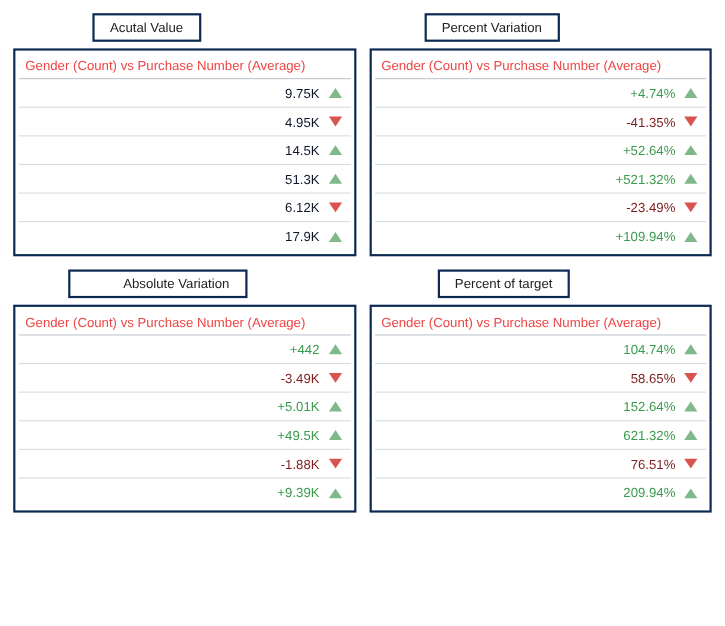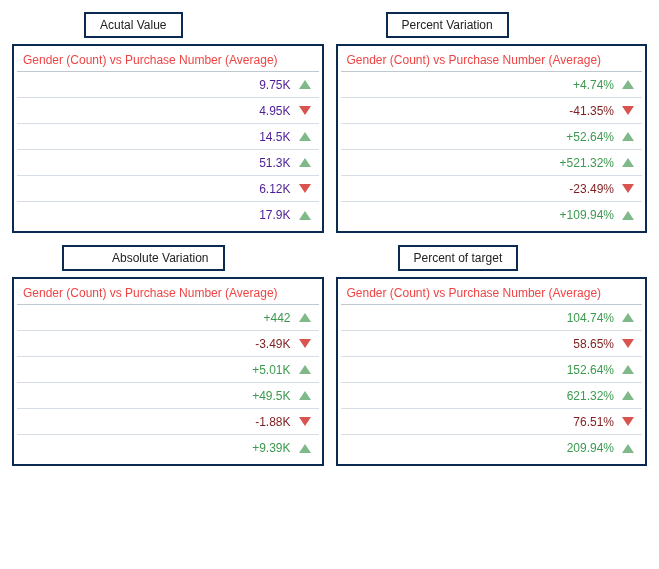--- a/index.html
+++ b/index.html
@@ -48,21 +48,21 @@
     align-items: center;
     justify-content: flex-end;
     height: 26px;
     padding: 0 6px 0 8px;
     border-bottom: 1px solid #d6dde4;
   }
   .row:last-child { border-bottom: none; }
   .value {
     font-size: 12px;
     margin-right: 8px;
-    color: #4c1d95;
+    color: #0f172a;
   }
   .value.up   { color: #3c9a4f; }
   .value.down { color: #7f1d1d; }
   .tri {
     width: 0; height: 0;
     border-left: 6px solid transparent;
     border-right: 6px solid transparent;
     margin-right: 2px;
   }
   .tri.up   { border-bottom: 9px solid #7fb98a; }

